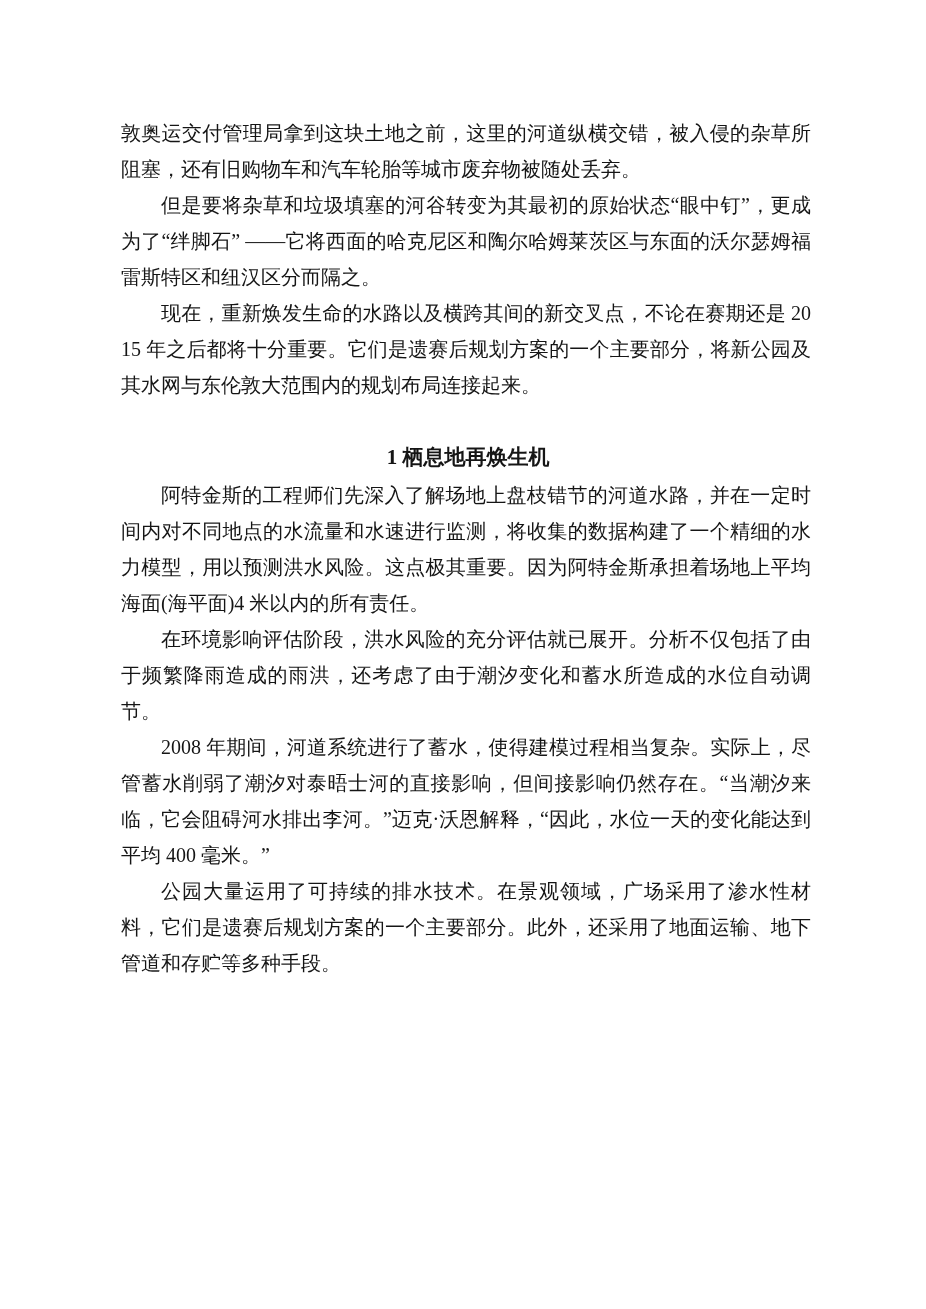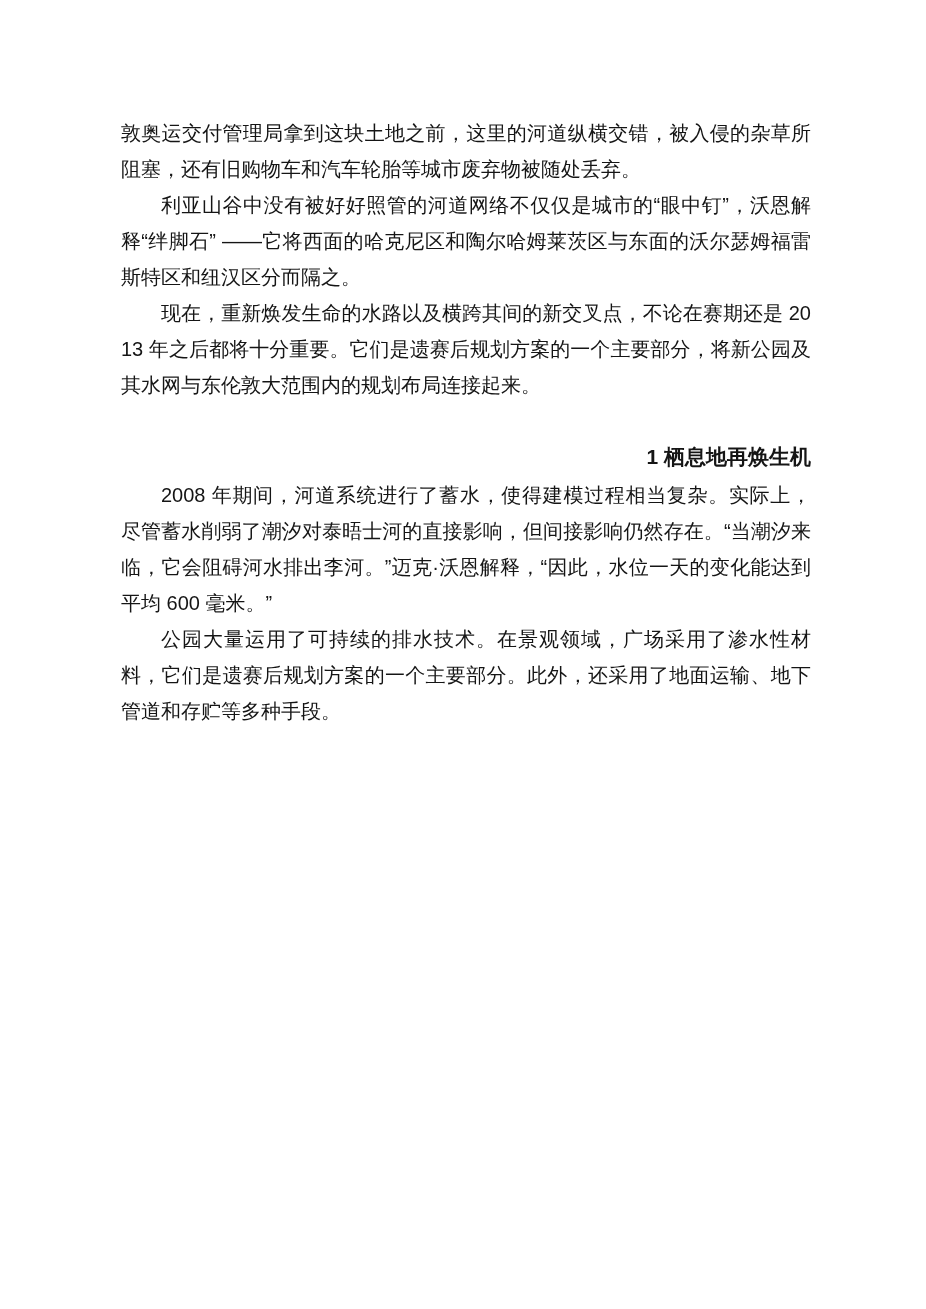--- a/index.html
+++ b/index.html
@@ -9,46 +9,48 @@
   }
   .page {
     position: relative;
     width: 926px;
     height: 1020px;
     margin: 0 auto;
     background: #ffffff;
     box-sizing: border-box;
     padding: 115px 115px 17px 121px;
     overflow: hidden;
-    font-family: Liberation Sans, sans-serif;
+    font-family: Liberation Serif, serif;
     font-size: 20px;
     line-height: 36px;
     color: #151515;
   }
   .para {
     margin: 0;
     text-align: justify;
     text-indent: 2em;
     word-break: break-all;
   }
   .para.no-indent {
     text-indent: 0;
   }
   .heading {
     margin: 34px 0 0 4px;
     font-size: 21px;
     line-height: 40px;
     font-weight: bold;
-    text-align: right;
+    text-align: center;
     text-indent: 0;
   }
 </style>
 </head>
 <body>
 
 <div class="page">
   <p class="para no-indent">敦奥运交付管理局拿到这块土地之前，这里的河道纵横交错，被入侵的杂草所阻塞，还有旧购物车和汽车轮胎等城市废弃物被随处丢弃。</p>
-  <p class="para">利亚山谷中没有被好好照管的河道网络不仅仅是城市的“眼中钉”，沃恩解释“绊脚石” ——它将西面的哈克尼区和陶尔哈姆莱茨区与东面的沃尔瑟姆福雷斯特区和纽汉区分而隔之。</p>
-  <p class="para">现在，重新焕发生命的水路以及横跨其间的新交叉点，不论在赛期还是 2013 年之后都将十分重要。它们是遗赛后规划方案的一个主要部分，将新公园及其水网与东伦敦大范围内的规划布局连接起来。</p>
+  <p class="para">但是要将杂草和垃圾填塞的河谷转变为其最初的原始状态“眼中钉”，更成为了“绊脚石” ——它将西面的哈克尼区和陶尔哈姆莱茨区与东面的沃尔瑟姆福雷斯特区和纽汉区分而隔之。</p>
+  <p class="para">现在，重新焕发生命的水路以及横跨其间的新交叉点，不论在赛期还是 2015 年之后都将十分重要。它们是遗赛后规划方案的一个主要部分，将新公园及其水网与东伦敦大范围内的规划布局连接起来。</p>
   <h2 class="heading">1 栖息地再焕生机</h2>
-  <p class="para">2008 年期间，河道系统进行了蓄水，使得建模过程相当复杂。实际上，尽管蓄水削弱了潮汐对泰晤士河的直接影响，但间接影响仍然存在。“当潮汐来临，它会阻碍河水排出李河。”迈克·沃恩解释，“因此，水位一天的变化能达到平均 600 毫米。”</p>
+  <p class="para">阿特金斯的工程师们先深入了解场地上盘枝错节的河道水路，并在一定时间内对不同地点的水流量和水速进行监测，将收集的数据构建了一个精细的水力模型，用以预测洪水风险。这点极其重要。因为阿特金斯承担着场地上平均海面(海平面)4 米以内的所有责任。</p>
+  <p class="para">在环境影响评估阶段，洪水风险的充分评估就已展开。分析不仅包括了由于频繁降雨造成的雨洪，还考虑了由于潮汐变化和蓄水所造成的水位自动调节。</p>
+  <p class="para">2008 年期间，河道系统进行了蓄水，使得建模过程相当复杂。实际上，尽管蓄水削弱了潮汐对泰晤士河的直接影响，但间接影响仍然存在。“当潮汐来临，它会阻碍河水排出李河。”迈克·沃恩解释，“因此，水位一天的变化能达到平均 400 毫米。”</p>
   <p class="para">公园大量运用了可持续的排水技术。在景观领域，广场采用了渗水性材料，它们是遗赛后规划方案的一个主要部分。此外，还采用了地面运输、地下管道和存贮等多种手段。</p>
 </div>
 
 </body></html>

